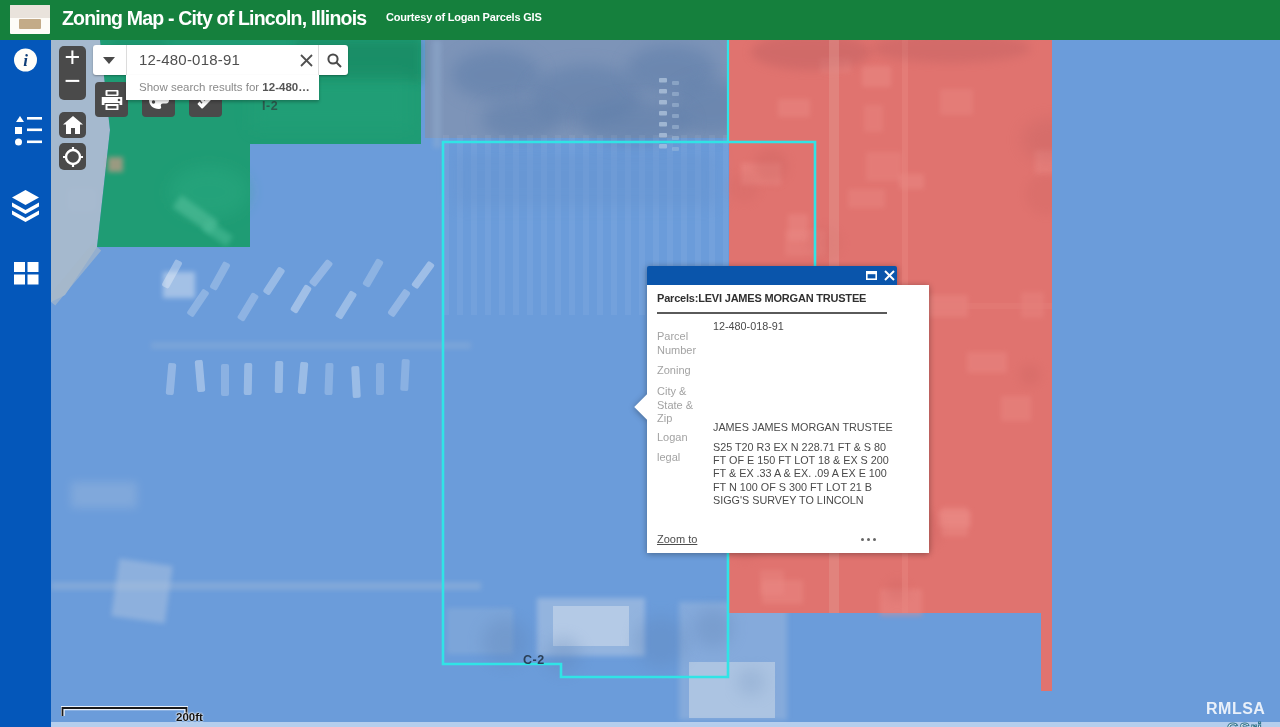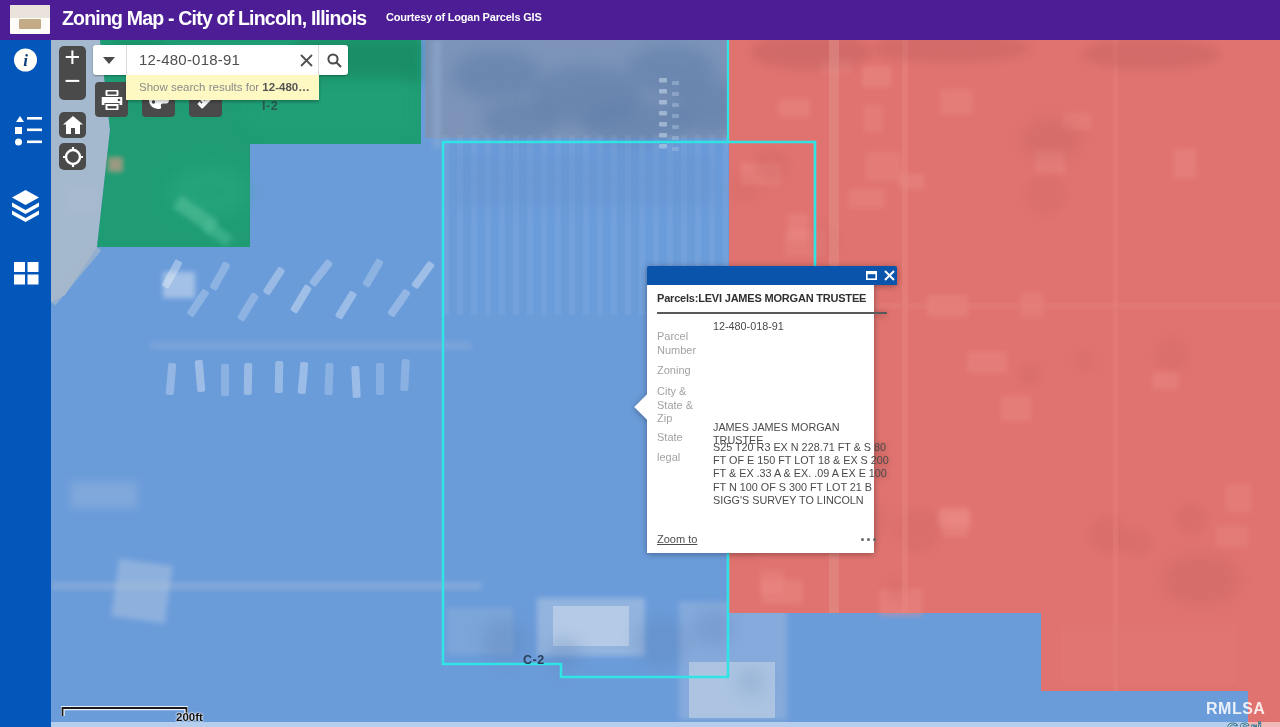--- a/index.html
+++ b/index.html
@@ -1,47 +1,47 @@
 <!DOCTYPE html>
 <html><head>
 <meta charset="utf-8">
 <style>
 html,body{margin:0;padding:0;width:1280px;height:727px;overflow:hidden;font-family:"Liberation Sans",sans-serif;}
 *{box-sizing:border-box;}
 #stage{position:absolute;top:0;left:0;width:1280px;height:727px;background:#6b9cda;}
-#header{position:absolute;top:0;left:0;width:1280px;height:40px;background:#4c1d95;z-index:20;}
+#header{position:absolute;top:0;left:0;width:1280px;height:40px;background:#15803d;z-index:20;}
 #logo{position:absolute;left:10px;top:5px;width:40px;height:29px;background:#fdfcf8;border-radius:1px;overflow:hidden;}
 #logo .bld{position:absolute;left:9px;top:14px;width:22px;height:10px;background:#c3ab88;border-radius:1px;}
 #logo .sky{position:absolute;left:0;top:0;width:40px;height:13px;background:#e9e3dc;}
 #title{position:absolute;left:62px;top:7px;font-size:19.5px;font-weight:bold;color:#fff;letter-spacing:-0.8px;}
 #courtesy{position:absolute;left:386px;top:11px;font-size:11px;font-weight:bold;color:#fff;letter-spacing:-0.2px;}
 #sidebar{position:absolute;top:40px;left:0;width:51px;height:687px;background:#0457ba;z-index:19;}
-.mapwrap{position:absolute;left:51px;top:40px;width:1229px;height:687px;overflow:hidden;}
+.mapwrap{position:absolute;left:51px;top:40px;width:1001px;height:687px;overflow:hidden;}
 
 .darkbtn{position:absolute;background:#4a4a4a;border-radius:5px;z-index:10;}
 #zoombox{left:59px;top:46px;width:27px;height:54px;}
 #zoombox .p{position:absolute;width:100%;text-align:center;color:#fff;font-size:27px;font-weight:normal;top:-4px;}
 #zoombox .m{position:absolute;width:100%;text-align:center;color:#fff;font-size:28px;top:19px;}
 #homebtn{left:59px;top:112px;width:27px;height:26px;}
 #locbtn{left:59px;top:143px;width:27px;height:27px;}
 #searchbox{position:absolute;left:93px;top:45px;width:255px;height:30px;background:#fff;border-radius:3px;box-shadow:0 1px 2px rgba(0,0,0,.3);z-index:11;}
 #searchbox .arrow{position:absolute;left:10px;top:12px;width:0;height:0;border-left:6px solid transparent;border-right:6px solid transparent;border-top:7px solid #4a4a4a;}
 #searchbox .d1{position:absolute;left:33px;top:0;width:1px;height:30px;background:#dcdcdc;}
 #searchbox .d2{position:absolute;left:225px;top:0;width:1px;height:30px;background:#dcdcdc;}
 #searchbox .txt{position:absolute;left:46px;top:6px;font-size:15px;color:#4f4f4f;letter-spacing:0.2px;}
-#suggest{position:absolute;left:126px;top:75px;width:193px;height:25px;background:#fef9c3;box-shadow:0 2px 3px rgba(0,0,0,.25);z-index:12;font-size:11.5px;color:#8a8a8a;line-height:25px;padding-left:13px;}
+#suggest{position:absolute;left:126px;top:75px;width:193px;height:25px;background:#ffffff;box-shadow:0 2px 3px rgba(0,0,0,.25);z-index:12;font-size:11.5px;color:#8a8a8a;line-height:25px;padding-left:13px;}
 #suggest b{color:#555;}
 #printbtn{left:95px;top:82px;width:33px;height:35px;border-radius:4px;}
 #palbtn{left:142px;top:82px;width:33px;height:35px;border-radius:4px;}
 #measbtn{left:189px;top:82px;width:33px;height:35px;border-radius:4px;}
 .cic{position:absolute;left:50%;top:50%;transform:translate(-50%,-50%);}
 
 #popup{position:absolute;left:647px;top:266px;width:250px;height:287px;z-index:15;filter:drop-shadow(0 1px 3px rgba(0,0,0,.35));}
 #poptitle{position:absolute;left:0;top:0;width:250px;height:19px;background:#0a55ab;border-radius:2px 2px 0 0;}
-#popbody{position:absolute;left:0;top:19px;width:227px;height:268px;background:#fff;}
+#popbody{position:absolute;left:0;top:19px;width:282px;height:268px;background:#fff;}
 #beak{position:absolute;left:-9px;top:132px;width:18px;height:18px;background:#fff;transform:rotate(45deg);}
 .plabel{position:absolute;color:#a3a3a3;font-size:11px;line-height:13.5px;margin-top:10px;}
 .pval{position:absolute;color:#4a4a4a;font-size:10.8px;line-height:13.2px;}
 #ptitle{position:absolute;left:10px;top:7px;font-size:11px;font-weight:bold;color:#303030;letter-spacing:-0.2px;}
 #phr{position:absolute;left:10px;top:27px;width:230px;height:1.5px;background:#5a5a5a;}
 #zoomto{position:absolute;left:10px;top:248px;font-size:11px;color:#4d4d4d;text-decoration:underline;}
 #pdots{position:absolute;left:214px;top:253px;width:20px;height:4px;}
 #pdots span{display:inline-block;width:3px;height:3px;border-radius:50%;background:#666;margin-right:3px;vertical-align:top;}
 
 #scalebar{position:absolute;left:61px;top:706px;z-index:9;}
@@ -307,21 +307,21 @@
         </svg>
   </div>
   <div id="popbody">
     <div id="ptitle">Parcels:LEVI JAMES MORGAN TRUSTEE</div>
     <div id="phr"></div>
     <div class="plabel" style="left:10px;top:35px;width:52px;">Parcel Number</div>
     <div class="pval" style="left:66px;top:35px;">12-480-018-91</div>
     <div class="plabel" style="left:10px;top:69px;">Zoning</div>
     <div class="plabel" style="left:10px;top:90px;width:52px;">City &amp; State &amp; Zip</div>
     <div class="pval" style="left:66px;top:136px;">JAMES JAMES MORGAN TRUSTEE</div>
-    <div class="plabel" style="left:10px;top:136px;">State</div>
+    <div class="plabel" style="left:10px;top:136px;">Logan</div>
     <div class="plabel" style="left:10px;top:156px;">legal</div>
     <div class="pval" style="left:66px;top:156px;width:184px;">S25 T20 R3 EX N 228.71 FT &amp; S 80 FT OF E 150 FT LOT 18 &amp; EX S 200 FT &amp; EX .33 A &amp; EX. .09 A EX E 100 FT N 100 OF S 300 FT LOT 21 B SIGG'S SURVEY TO LINCOLN</div>
     <div id="zoomto">Zoom to</div>
     <div id="pdots"><span></span><span></span><span></span></div>
   </div>
 </div>
 <svg id="scalebar" width="127" height="12" viewBox="0 0 127 12">
       <path d="M1.5,10 L1.5,2 L125.5,2 L125.5,10" fill="none" stroke="#fff" stroke-width="4.5" opacity="0.85"></path>
       <path d="M1.5,10 L1.5,2 L125.5,2 L125.5,10" fill="none" stroke="#1a1a1a" stroke-width="1.8"></path>
     </svg>

